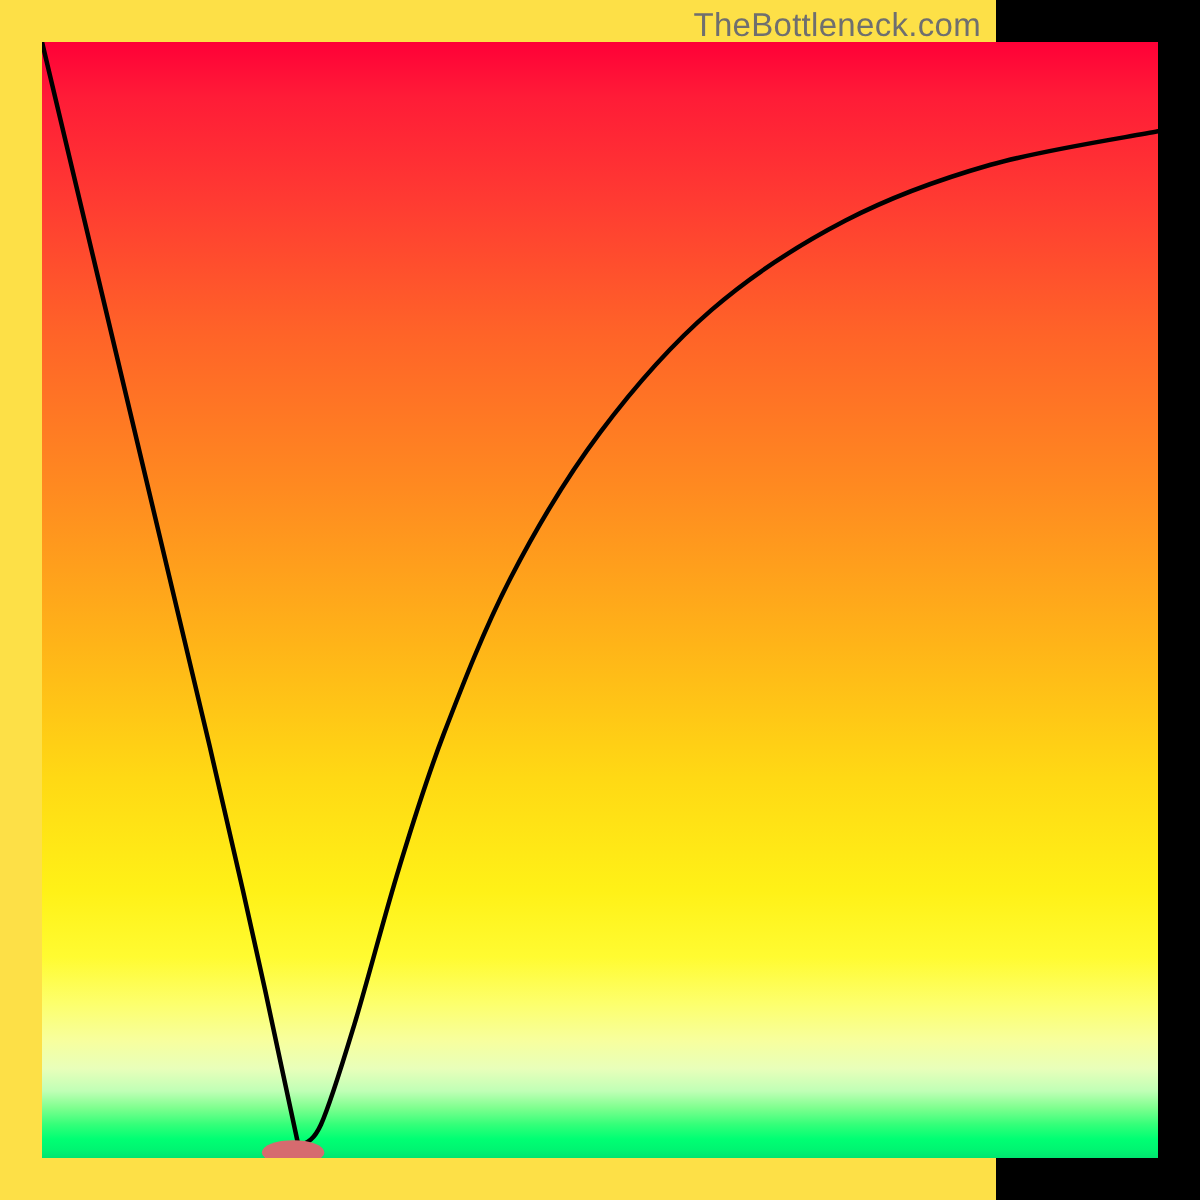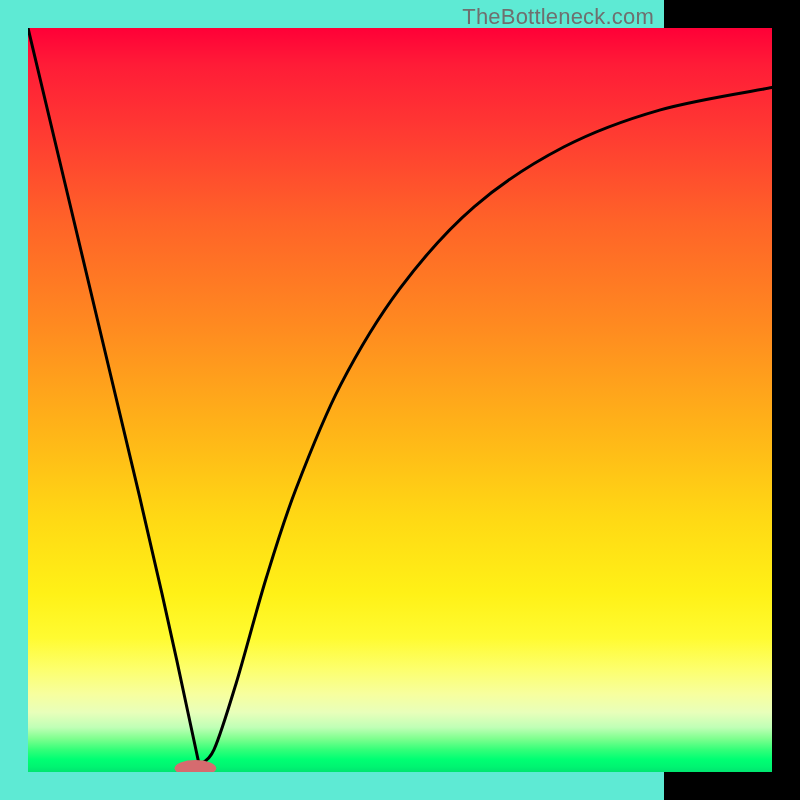--- a/index.html
+++ b/index.html
@@ -8,21 +8,21 @@
     width: 800px;
     height: 800px;
     overflow: hidden;
     background: #000;
     font-family: Arial, Helvetica, sans-serif;
   }
   .chart-container {
     position: relative;
     width: 664px;
     height: 800px;
-    background: #5eead4;
+    background: #fde047;
   }
   .plot-area {
     position: absolute;
     left: 28px;
     top: 28px;
     width: 744px;
     height: 744px;
     overflow: hidden;
   }
   .gradient-bg {

